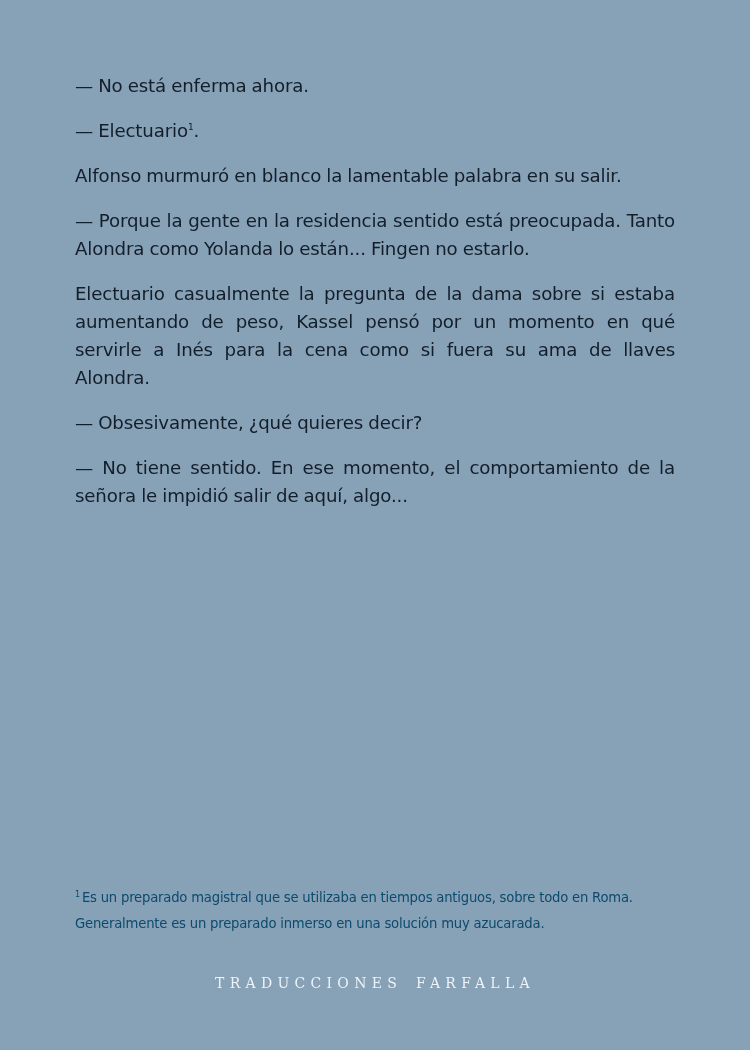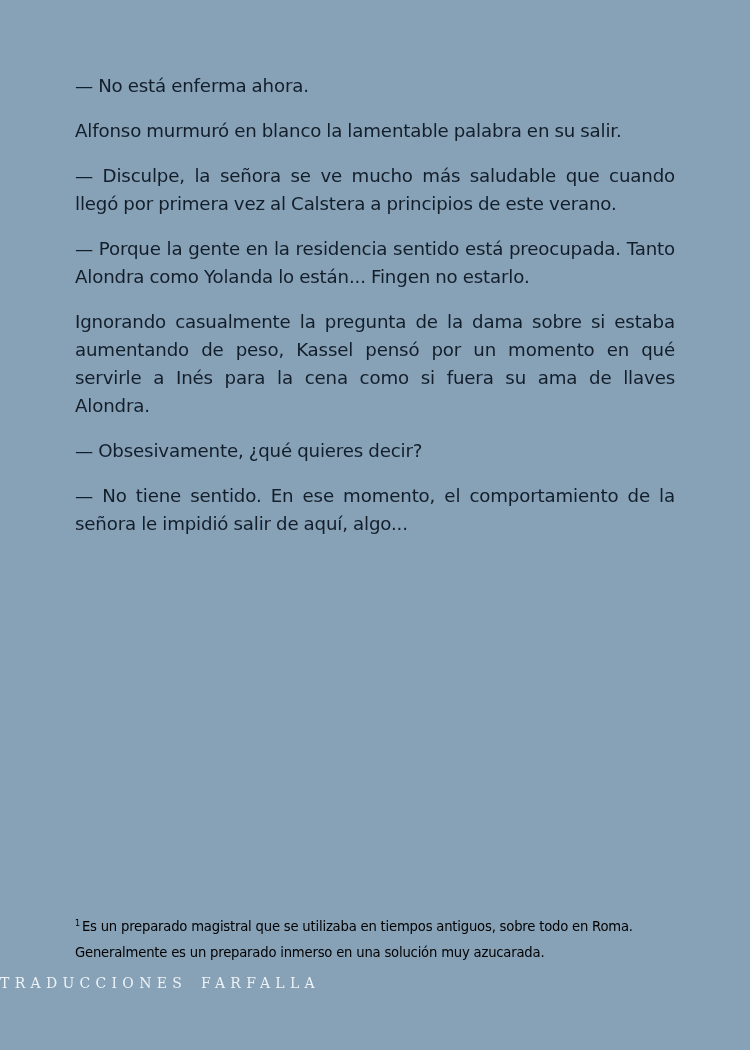--- a/index.html
+++ b/index.html
@@ -30,54 +30,54 @@
       word-spacing: -0.5px;
     }
     sup.fnref {
       font-size: 9px;
       vertical-align: super;
       line-height: 0;
     }
     .footnote {
       position: absolute;
       left: 75px;
-      top: 914px;
+      top: 885px;
       width: 610px;
       font-size: 13.2px;
       line-height: 26px;
       letter-spacing: -0.2px;
-      color: #000000;
+      color: #0c4a6e;
     }
     .footnote sup {
       font-size: 8px;
       vertical-align: super;
       line-height: 0;
       margin-right: 2px;
     }
     .footer {
       position: absolute;
       left: 0;
       width: 750px;
       top: 975px;
-      text-align: left;
+      text-align: center;
       font-family: "DejaVu Serif", serif;
       font-size: 14px;
       letter-spacing: 5.3px;
       color: #eef3f7;
     }
     .footer .gap { display: inline-block; width: 14px; }
   </style>
 </head>
 <body>
 
 <div class="page-body">
   <p class="para">— No está enferma ahora.</p>
+  <p class="para"><span>— Electuario</span><sup class="fnref">1</sup><span>.</span></p>
   <p class="para">Alfonso murmuró en blanco la lamentable palabra en su salir.</p>
-  <p class="para">— Disculpe, la señora se ve mucho más saludable que cuando llegó por primera vez al Calstera a principios de este verano.</p>
   <p class="para">— Porque la gente en la residencia sentido está preocupada. Tanto Alondra como Yolanda lo están... Fingen no estarlo.</p>
-  <p class="para">Ignorando casualmente la pregunta de la dama sobre si estaba aumentando de peso, Kassel pensó por un momento en qué servirle a Inés para la cena como si fuera su ama de llaves Alondra.</p>
+  <p class="para">Electuario casualmente la pregunta de la dama sobre si estaba aumentando de peso, Kassel pensó por un momento en qué servirle a Inés para la cena como si fuera su ama de llaves Alondra.</p>
   <p class="para">— Obsesivamente, ¿qué quieres decir?</p>
   <p class="para">— No tiene sentido. En ese momento, el comportamiento de la señora le impidió salir de aquí, algo...</p>
 </div>
 
 <div class="footnote"><sup>1</sup><span>Es un preparado magistral que se utilizaba en tiempos antiguos, sobre todo en Roma. Generalmente es un preparado inmerso en una solución muy azucarada.</span></div>
 
 <div class="footer"><span>TRADUCCIONES</span><span class="gap"></span><span>FARFALLA</span></div>
 
 </body></html>

